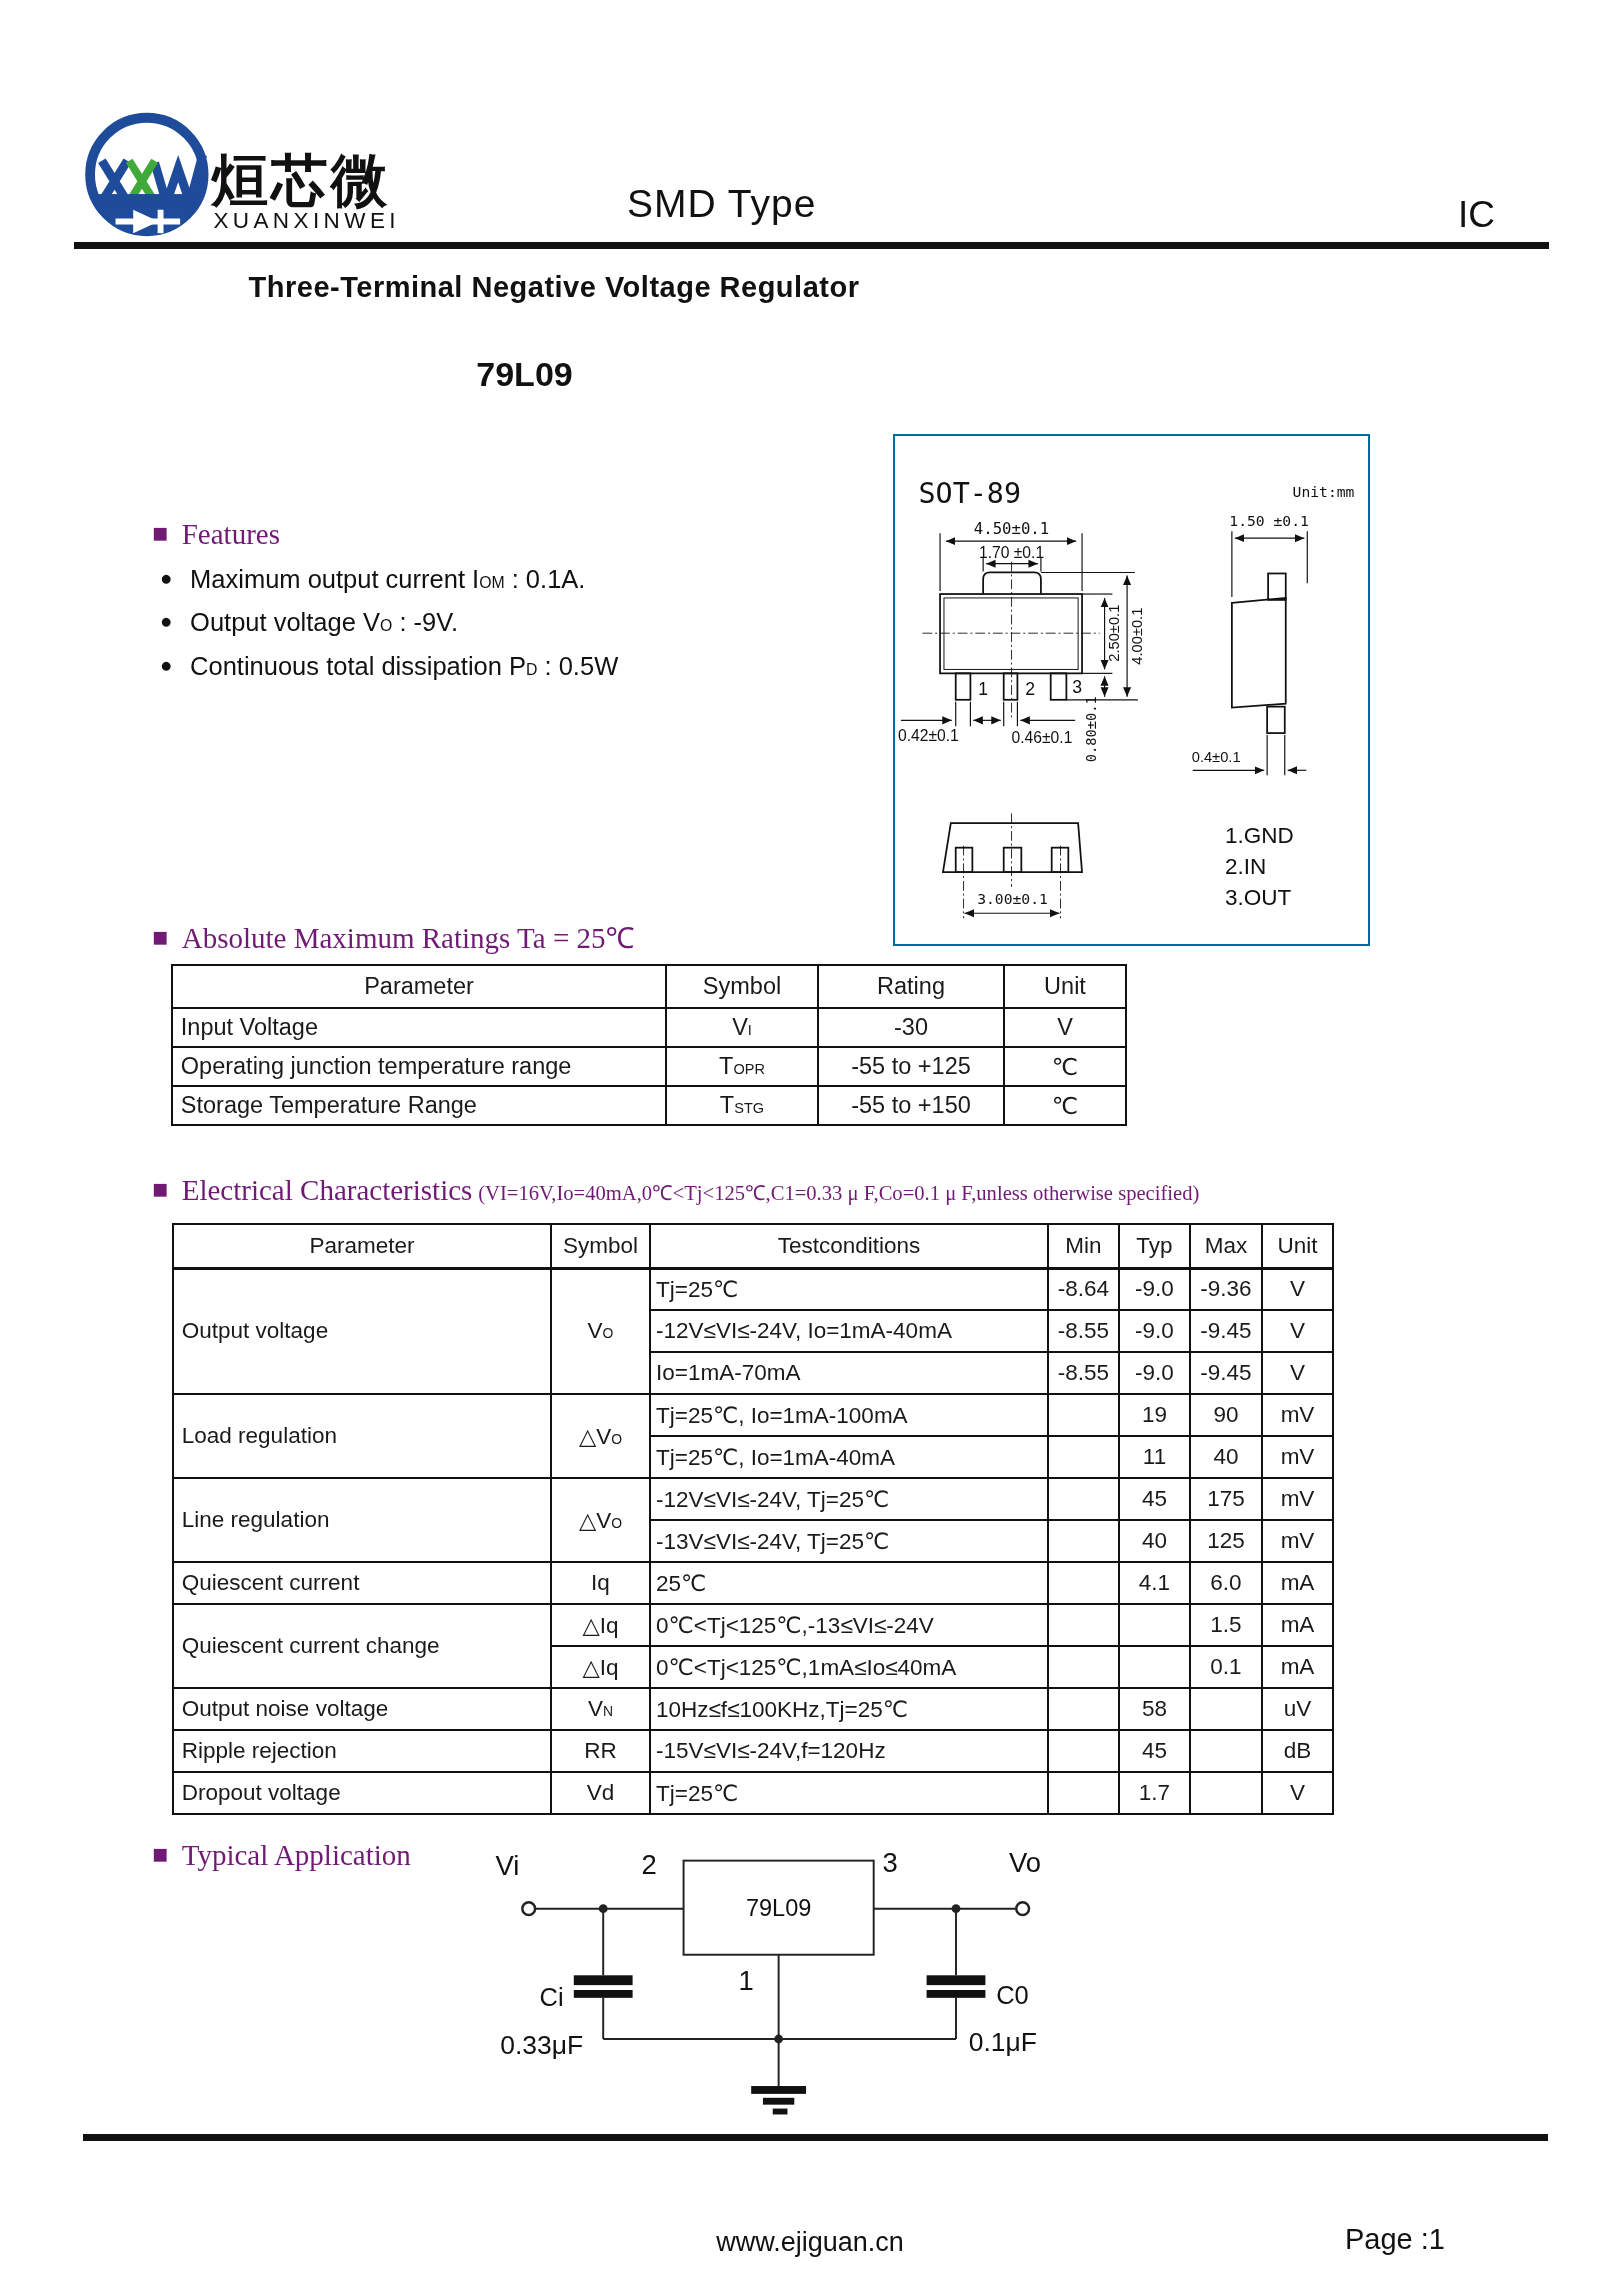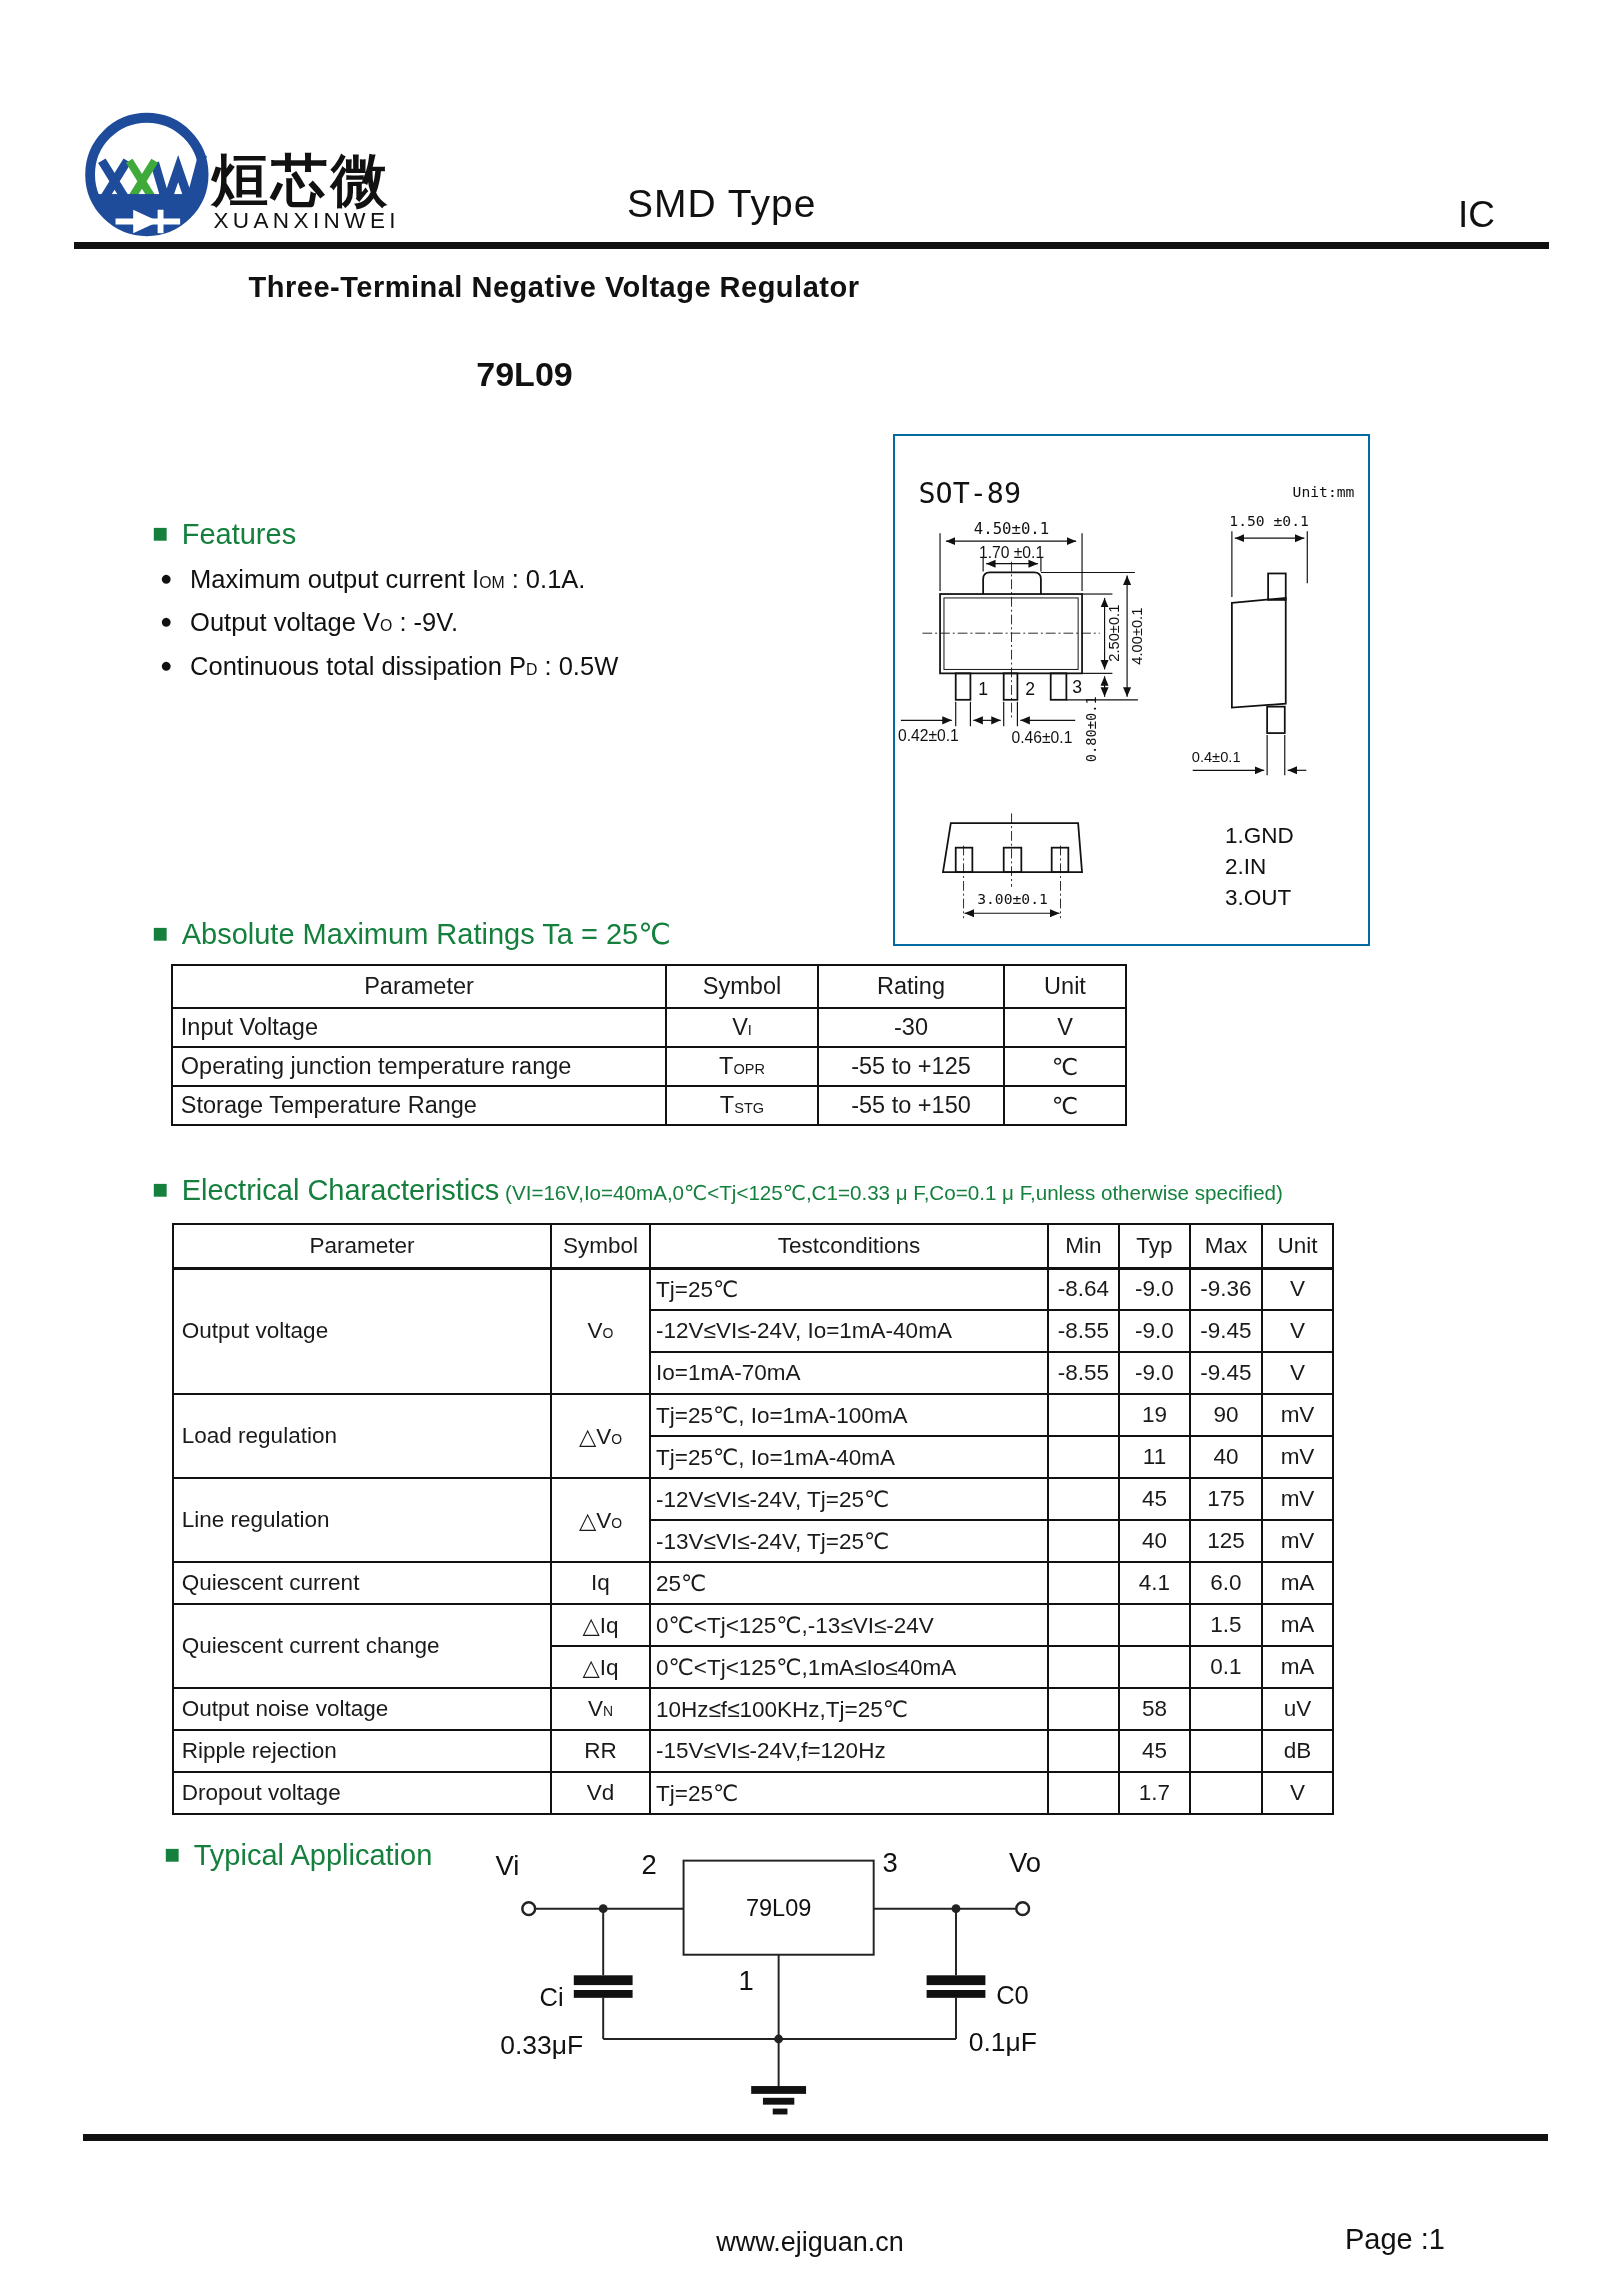--- a/index.html
+++ b/index.html
@@ -11,21 +11,21 @@
   .smd-type { left:627px; top:182px; font-size:39px; letter-spacing:1px; color:#111; }
   .ic-label { left:1458px; top:194px; font-size:37px; color:#111; }
   .hrule    { left:74px; top:242px; width:1475px; height:6.9px; background:#111; }
   .cn-name  { font-weight:bold; }
 
   
   .doc-title { left:0; top:271px; width:1108px; text-align:center; font-size:29px; font-weight:bold; color:#111; letter-spacing:0.5px; }
   .part-no   { left:0; top:355px; width:1049px; text-align:center; font-size:34px; font-weight:bold; color:#111; }
 
   
-  .sec { font-size:29px; color:#15803d; white-space:nowrap; }
+  .sec { font-size:29px; color:#701a75; white-space:nowrap;font-family:Liberation Serif, serif; }
   .sec .sq { font-size:26.5px; margin-right:13.7px; position:relative; top:-2px; }
   .sec-cond { font-size:20.6px; margin-left:5.9px; }
 
   
   .feat-item { font-size:25.5px; color:#111; white-space:nowrap; }
   .feat-item .blt { font-size:20.6px; margin-right:17.6px; position:relative; top:-2.9px; }
   .sub { font-size:0.62em; }
 
   
   table { border-collapse:collapse; table-layout:fixed; background:#fff; }
@@ -379,21 +379,21 @@
       <td><span>Vd</span><span class="sub"></span></td>
       <td class="tc">Tj=25℃</td>
       <td></td>
       <td>1.7</td>
       <td></td>
       <td>V</td>
     </tr>
   </tbody>
     </table>
 
-  <div class="abs sec" style="left:152px; top:1839px;margin-left:12px;">
+  <div class="abs sec" style="left:152px; top:1839px;">
     <span class="sq">■</span><span>Typical Application</span>
   </div>
 
   <svg class="abs" style="left:451px; top:1843px;" width="667" height="294" viewBox="0 0 680 300">
     <g stroke="#222" stroke-width="2" fill="none">
       <line x1="86" y1="67" x2="237" y2="67"></line>
       <line x1="431" y1="67" x2="576" y2="67"></line>
       <line x1="155" y1="67" x2="155" y2="135"></line>
       <line x1="155" y1="158" x2="155" y2="200"></line>
       <line x1="515" y1="67" x2="515" y2="135"></line>

